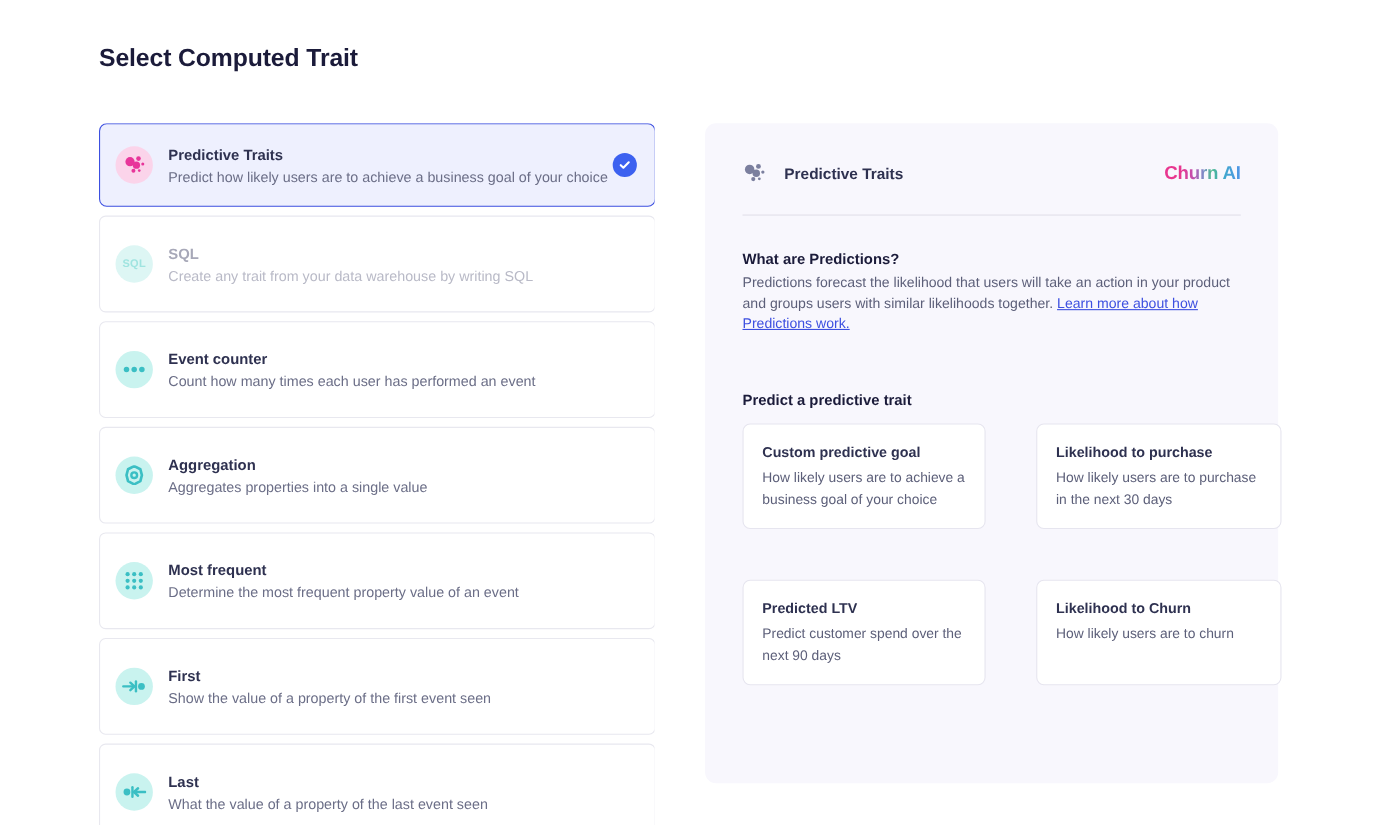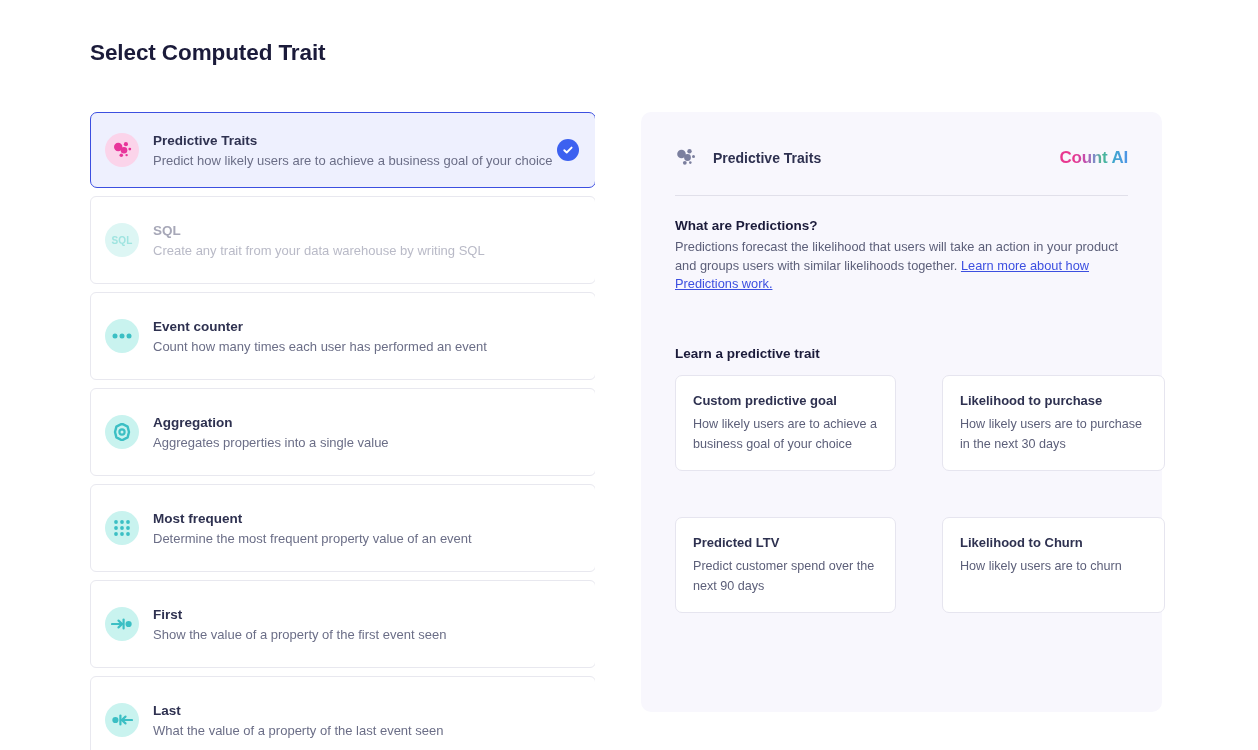--- a/index.html
+++ b/index.html
@@ -154,21 +154,21 @@
   }
   .rp-divider {
     height: 1px;
     background: #e1e0ea;
     margin-top: 23px;
   }
   .rp-h2 {
     font-size: 13.5px;
     font-weight: bold;
     color: #1b1b3a;
-    margin-top: 22px;
+    margin-top: 32px;
   }
   .rp-body {
     font-size: 12.8px;
     color: #5c5f79;
     line-height: 18.5px;
     margin-top: 5px;
     max-width: 452px;
   }
   .rp-link {
     color: #3c4fe0;
@@ -342,29 +342,29 @@
       <svg width="22" height="20" viewBox="0 0 22 20">
         <circle cx="6.5" cy="6" r="4.3" fill="#7b7f9e"></circle>
         <circle cx="12.5" cy="9.5" r="3.4" fill="#7b7f9e"></circle>
         <circle cx="14.5" cy="3.3" r="2.2" fill="#7b7f9e"></circle>
         <circle cx="18.5" cy="8.4" r="1.5" fill="#7b7f9e"></circle>
         <circle cx="9.8" cy="14.8" r="1.9" fill="#7b7f9e"></circle>
         <circle cx="15.3" cy="14.6" r="1.3" fill="#7b7f9e"></circle>
       </svg>
     </span>
     <span class="rp-head-title">Predictive Traits</span>
-    <span class="twilio-ai">Count AI</span>
+    <span class="twilio-ai">Churn AI</span>
   </div>
 
   <div class="rp-divider"></div>
 
   <div class="rp-h2">What are Predictions?</div>
   <div class="rp-body"><span>Predictions forecast the likelihood that users will take an action in your product and groups users with similar likelihoods together. </span><a href="#" class="rp-link">Learn more about how Predictions work.</a></div>
 
-  <div class="rp-h3">Learn a predictive trait</div>
+  <div class="rp-h3">Predict a predictive trait</div>
 
   <div class="pt-grid" id="pt-grid">
       <div class="pt-card">
         <div class="pt-title">Custom predictive goal</div>
         <div class="pt-desc">How likely users are to achieve a business goal of your choice</div>
       </div>
       <div class="pt-card">
         <div class="pt-title">Likelihood to purchase</div>
         <div class="pt-desc">How likely users are to purchase in the next 30 days</div>
       </div>

